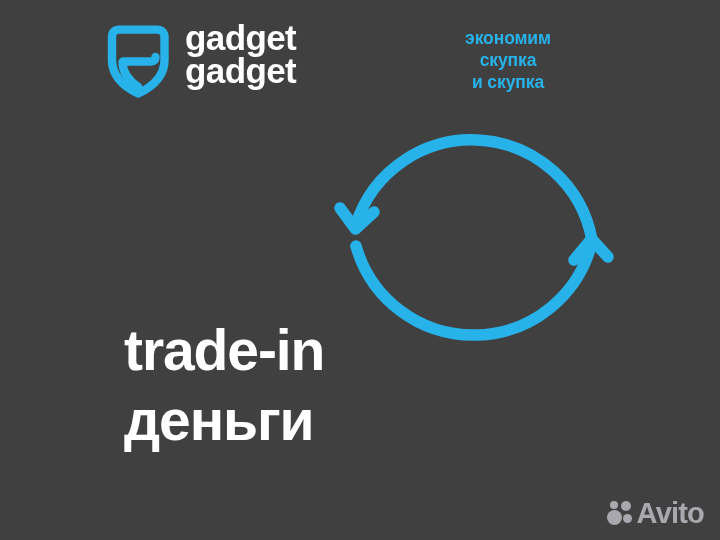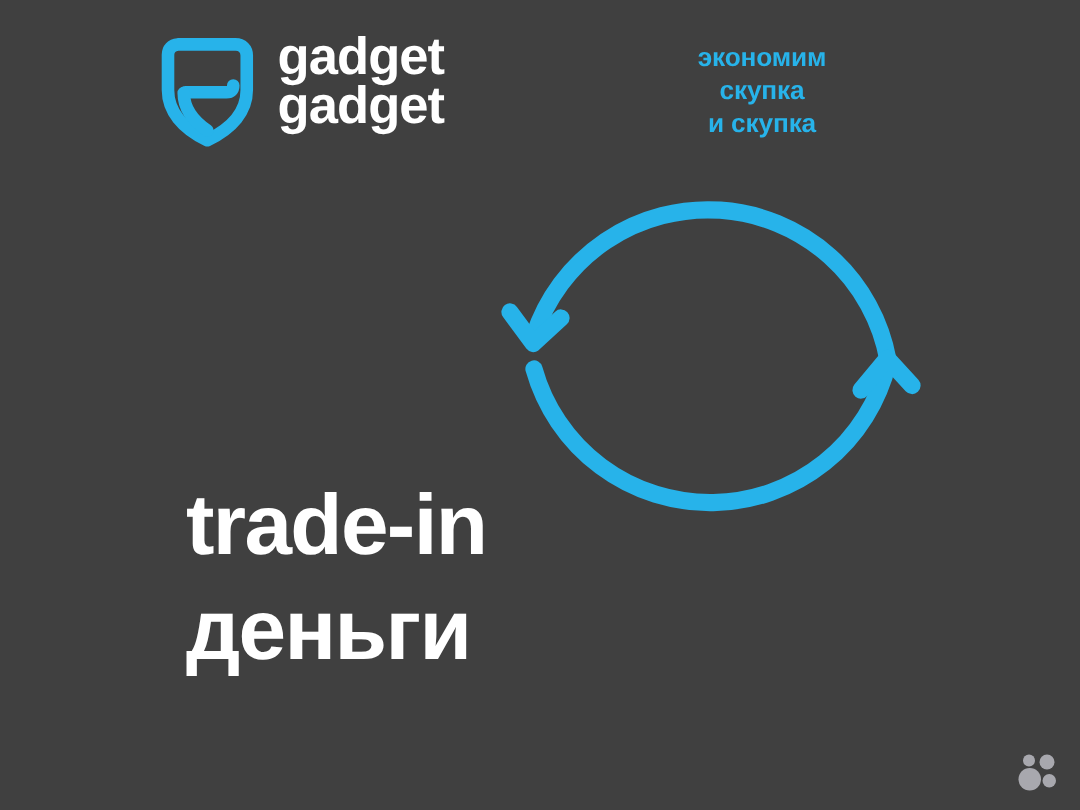--- a/index.html
+++ b/index.html
@@ -196,15 +196,16 @@
     <span class="headline-line">деньги</span>
   </div>
 
   <div class="watermark">
     <div class="watermark-mark">
       <i class="wm-dot-small"></i>
       <i class="wm-dot-med"></i>
       <i class="wm-dot-big"></i>
       <i class="wm-dot-tiny"></i>
     </div>
+    <span class="watermark-text">Avito</span>
   </div>
 
 </div>
 
 </body></html>

